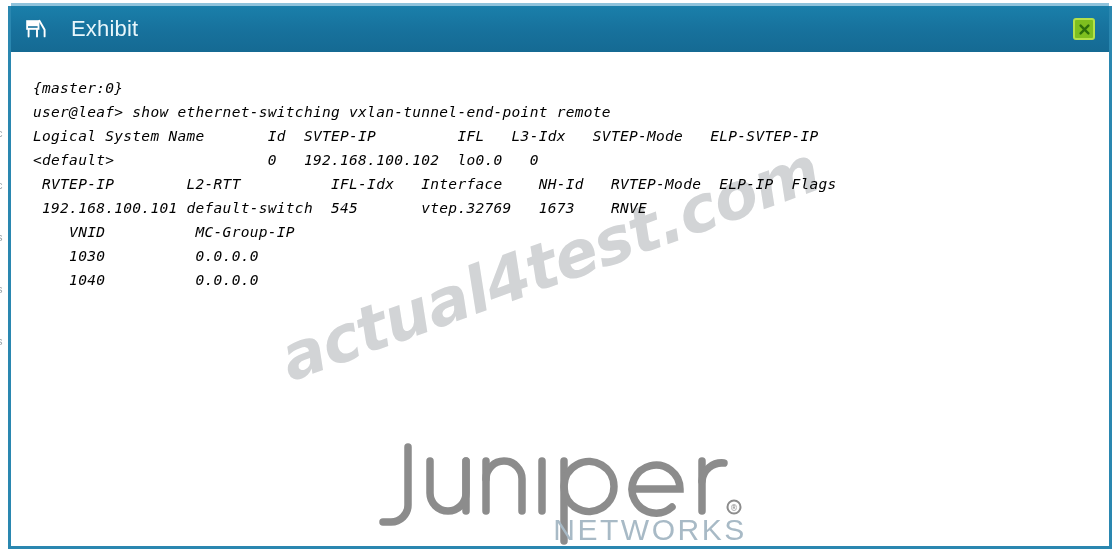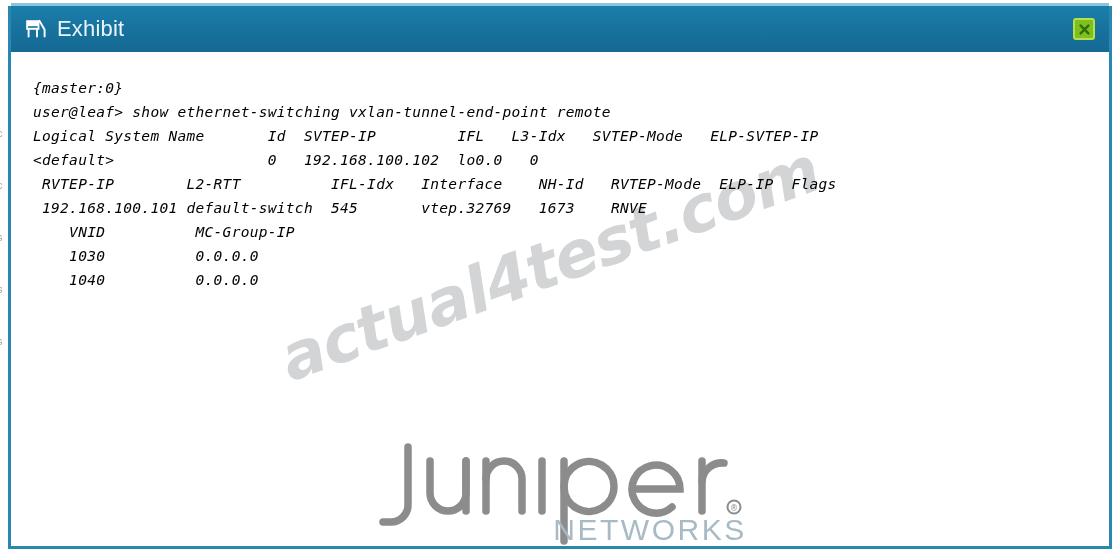--- a/index.html
+++ b/index.html
@@ -44,21 +44,21 @@
   #title-bar::before {
     content: "";
     position: absolute;
     left: 0; right: 0; top: -3px;
     height: 3px;
     background: #8fc3dc;
   }
   .title-left {
     display: flex;
     align-items: flex-end;
-    gap: 10px;
+    gap: 24px;
   }
   .exhibit-icon {
     width: 24px;
     height: 22px;
     display: block;
   }
   #title-text {
     color: #e8f6fb;
     font-size: 22px;
     font-weight: 400;

